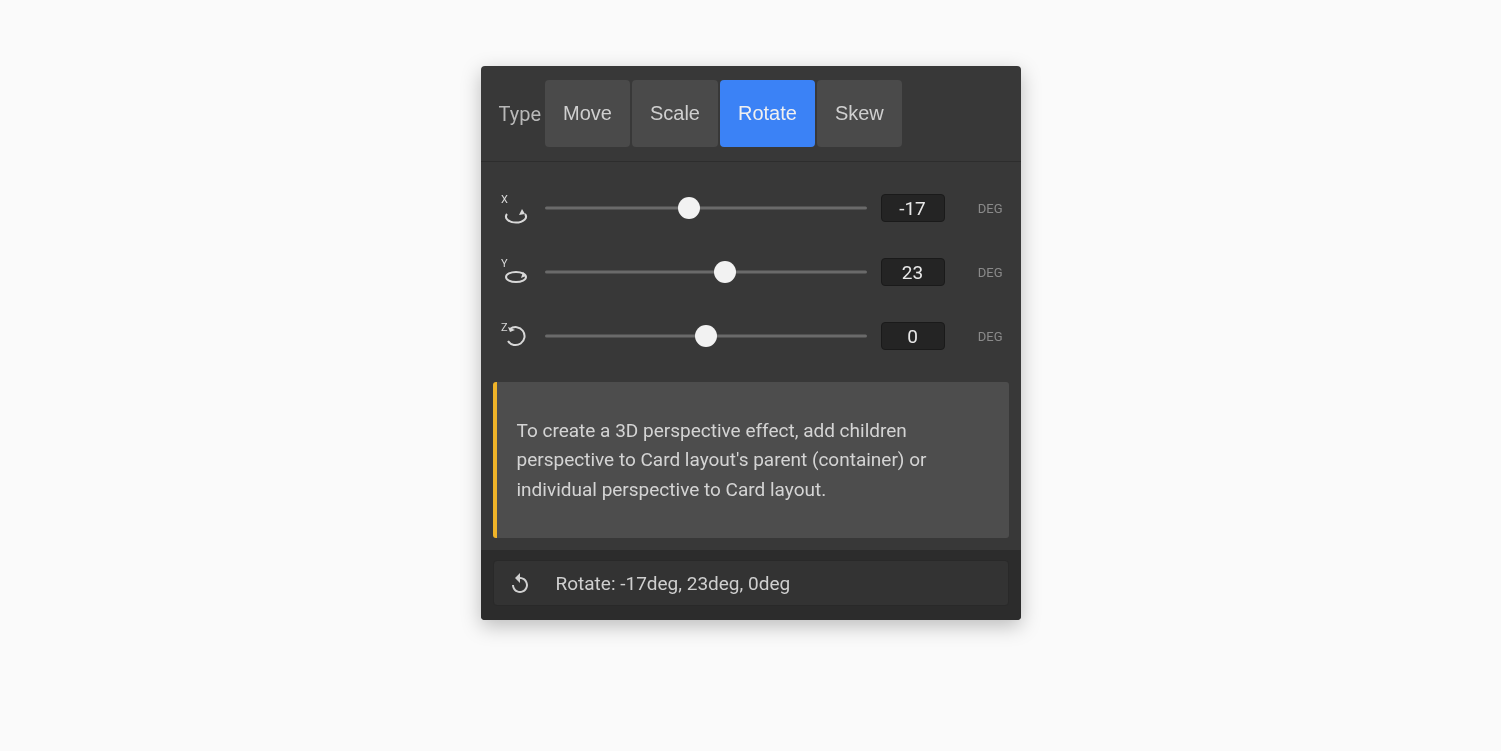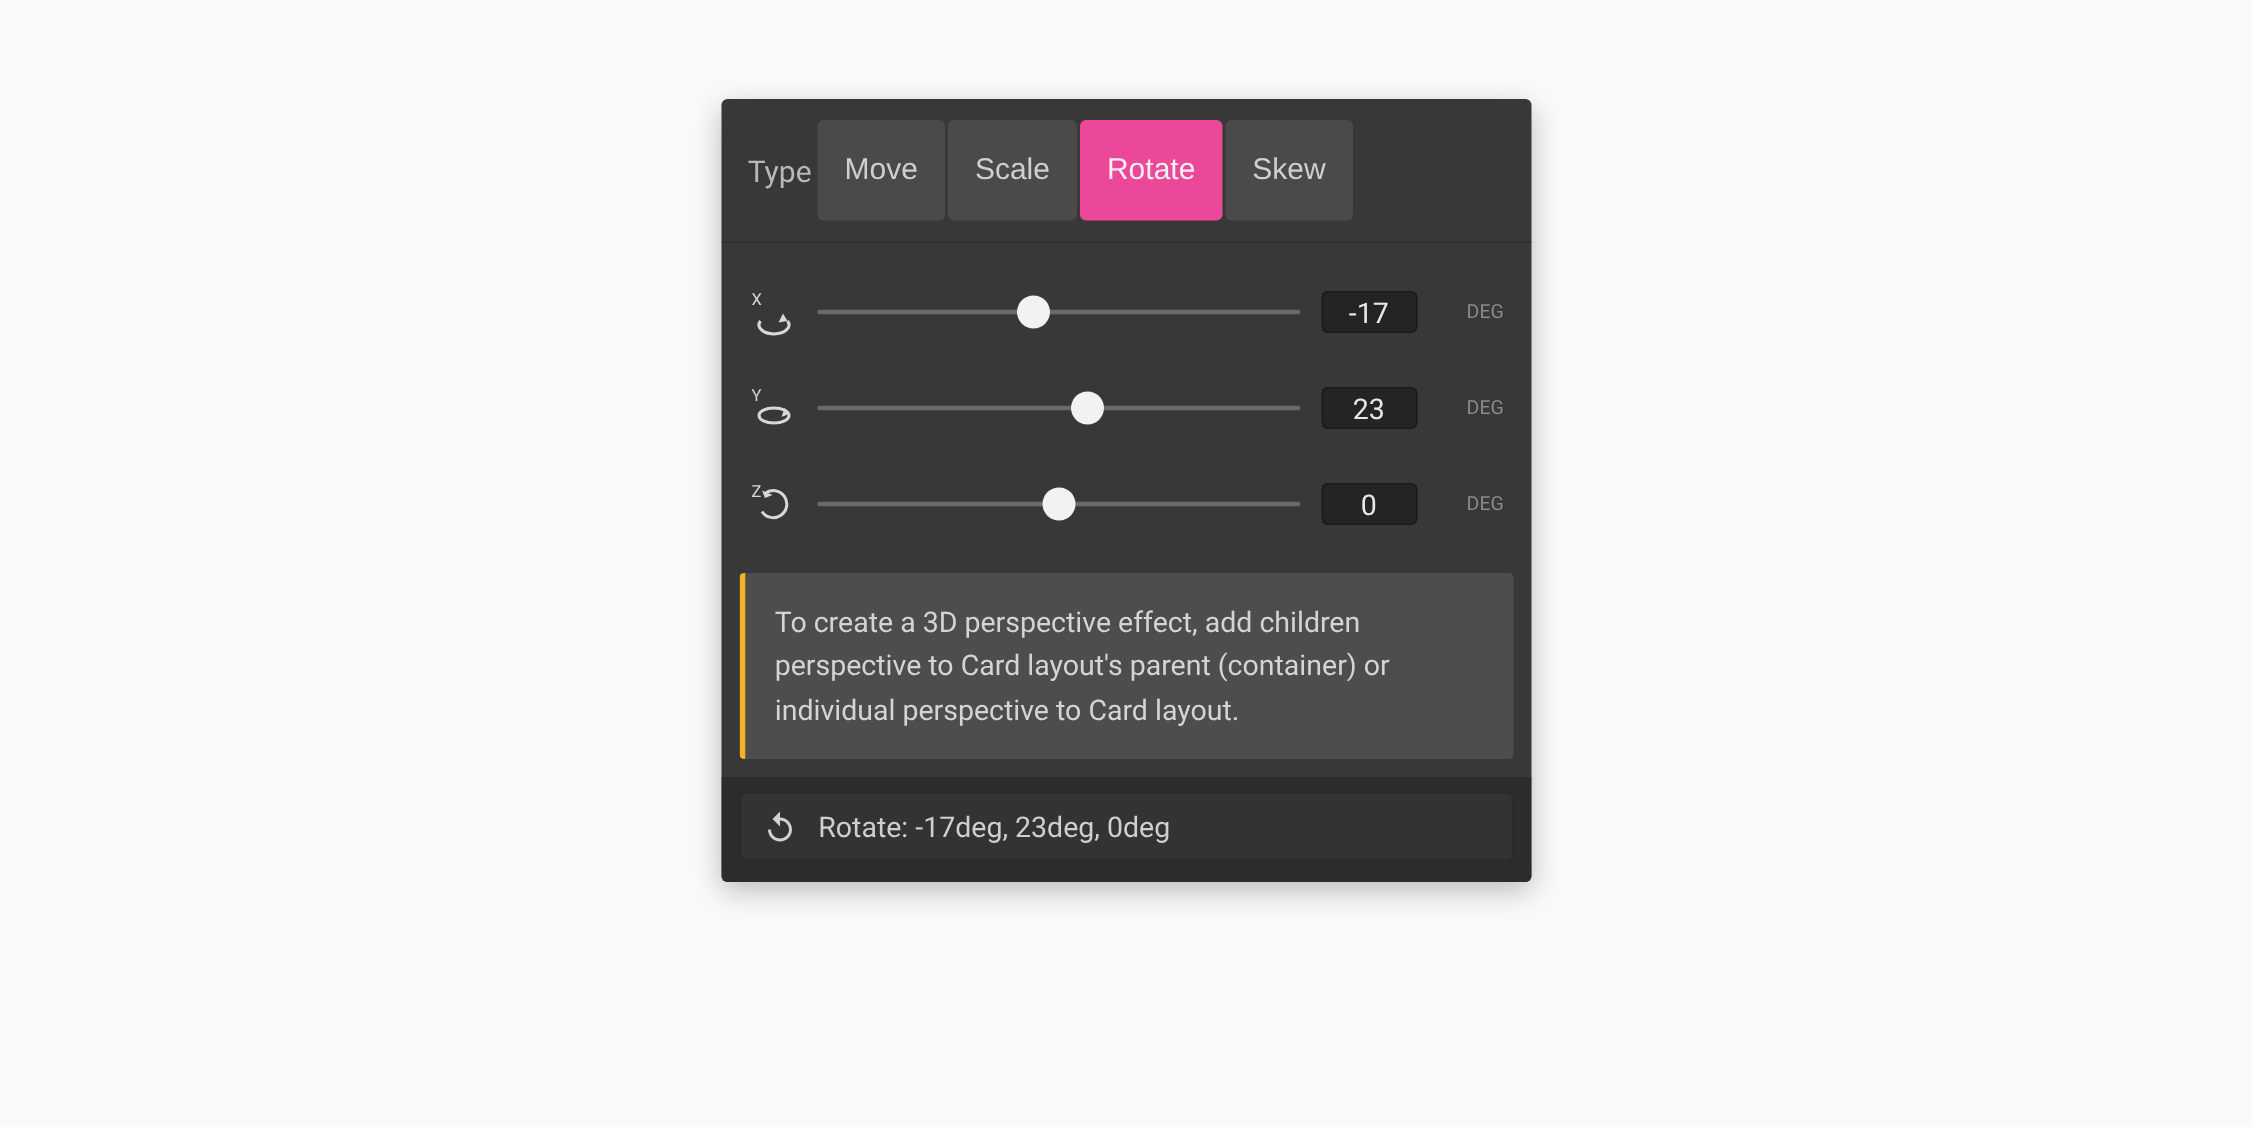--- a/index.html
+++ b/index.html
@@ -38,21 +38,21 @@
   .tab {
     background: #4a4a4a;
     color: #cfcfcf;
     font-size: 20px;
     padding: 22px 18px;
     border-radius: 4px;
     cursor: pointer;
     border: none;
   }
   .tab.active {
-    background: #ec4899;
+    background: #3b82f6;
     color: #f0f0f0;
   }
   .sliders {
     padding: 14px 18px 10px 18px;
   }
   .slider-row {
     display: flex;
     align-items: center;
     gap: 14px;
     height: 64px;
@@ -106,37 +106,37 @@
     width: 44px;
     color: #8a8a8a;
     font-size: 13px;
     text-align: right;
   }
   .hint-box {
     margin: 4px 12px 12px 12px;
     background: #4d4d4d;
     border-left: 4px solid #f0b429;
     border-radius: 3px;
-    padding: 18px 20px;
+    padding: 34px 20px;
     color: #d4d4d4;
     font-size: 19px;
     line-height: 1.55;
   }
   .summary-bar {
     background: #2c2c2c;
     padding: 10px 12px 14px 12px;
   }
   .summary-inner {
     background: #333333;
     border: 1px solid #292929;
     border-radius: 4px;
     padding: 10px 14px;
     display: flex;
     align-items: center;
-    gap: 14px;
+    gap: 24px;
     color: #cfcfcf;
     font-size: 19px;
   }
   .reset-icon {
     width: 24px;
     height: 24px;
     color: #d0d0d0;
   }
   .reset-icon svg { width: 100%; height: 100%; }
 </style>

